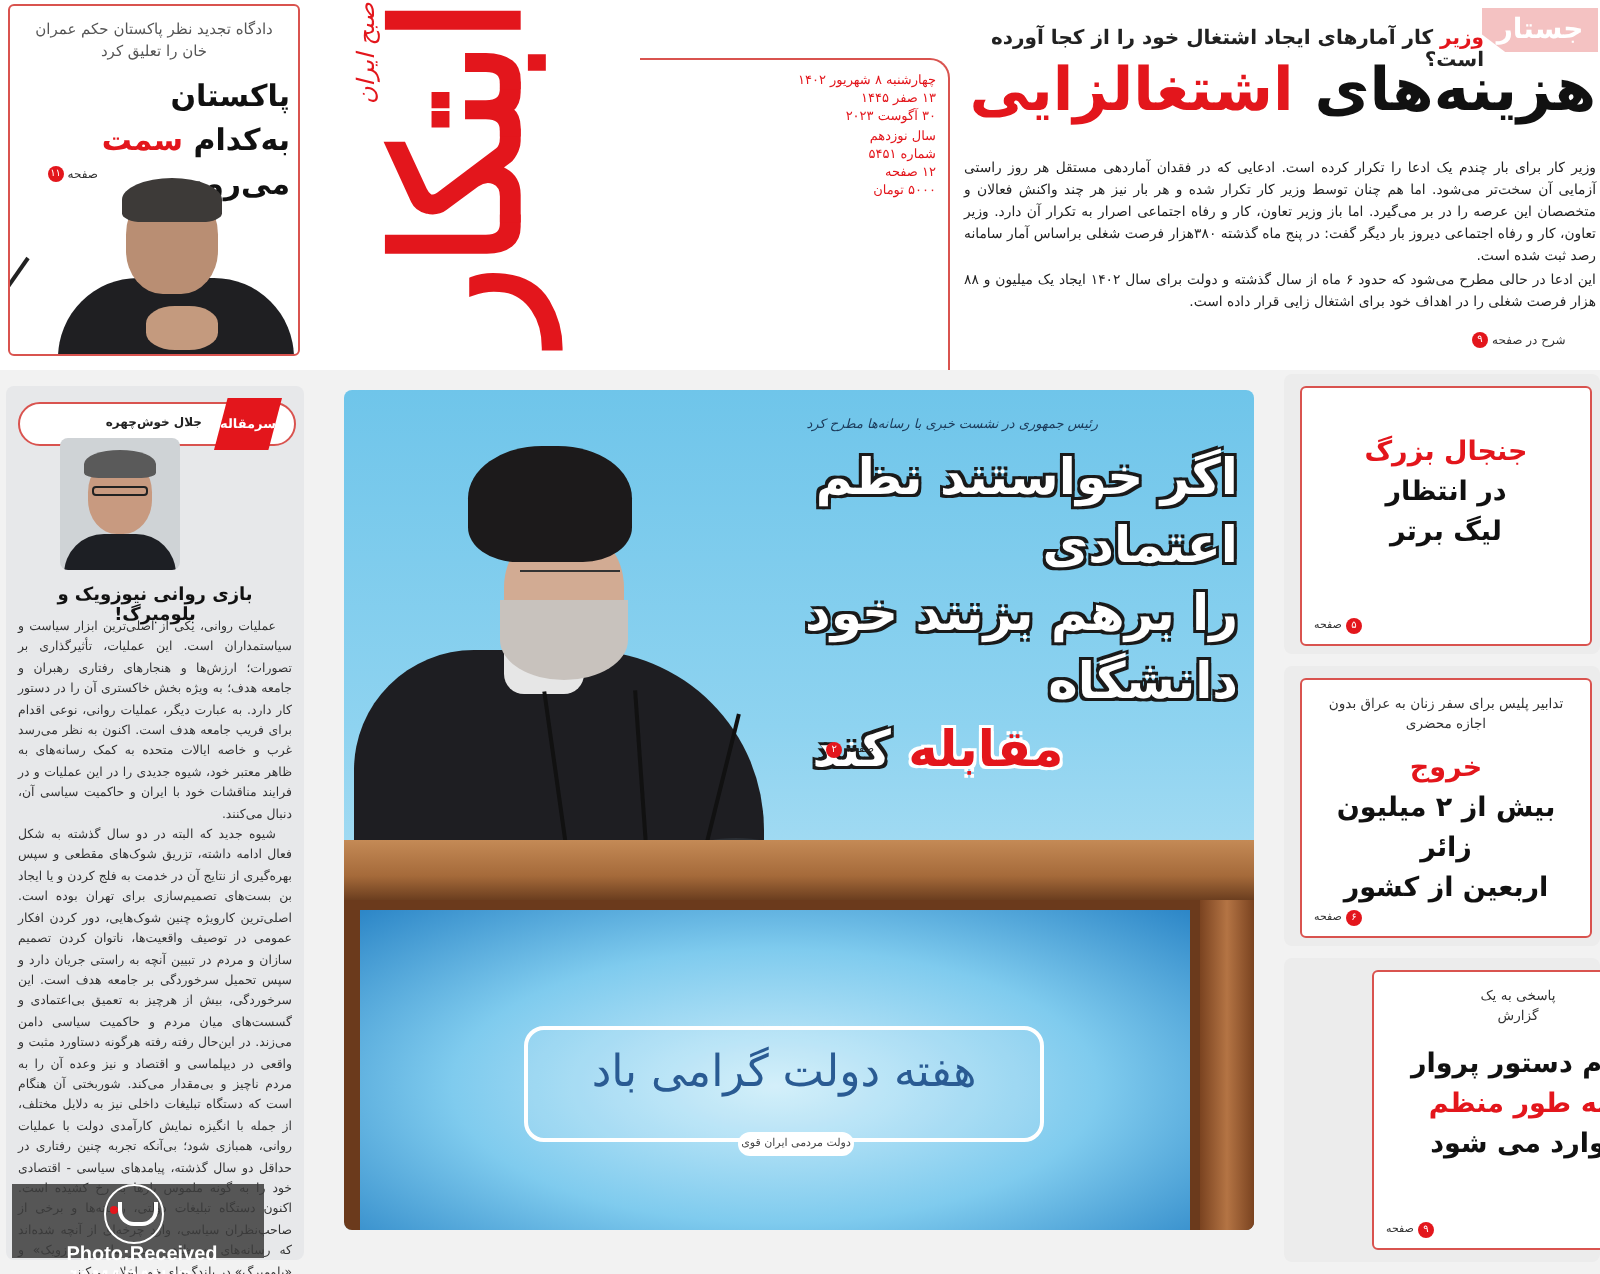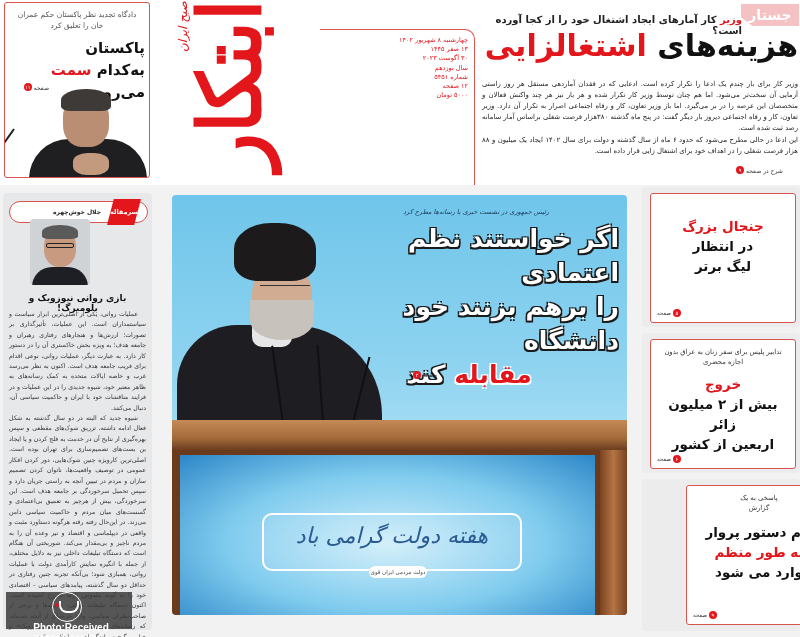--- a/index.html
+++ b/index.html
@@ -79,21 +79,21 @@
   .pr-collar { position: absolute; left: 80px; top: 132px; width: 40px; height: 20px; background: #e6e6e6; border-radius: 0 0 10px 10px; }
   .mic { position: absolute; width: 2px; background: #111; transform-origin: bottom; }
   .mic-base { position: absolute; height: 10px; border-radius: 50%; background: #2b2f35; }
 
   .desk-top { position: absolute; left: 0; top: 225px; width: 455px; height: 30px; background: linear-gradient(180deg, #c48a56 0%, #a56a3a 60%, #6b3e1f 100%); }
   .desk-front { position: absolute; left: 0; top: 255px; width: 455px; height: 165px; background: #6b3a1c; }
   .desk-panel { position: absolute; left: 8px; top: 260px; width: 415px; height: 160px;
     background: radial-gradient(ellipse at 50% 55%, #cfeefa 0%, #7fcbee 55%, #2c86c7 100%); }
   .desk-post { position: absolute; left: 428px; top: 255px; width: 27px; height: 165px; background: linear-gradient(90deg,#7a4320,#b47444,#7a4320); }
   .banner { position: absolute; left: 90px; top: 318px; width: 260px; height: 58px; border: 2px solid #fff; border-radius: 10px; background: rgba(255,255,255,0.1); }
-  .banner-text { position: absolute; left: 0; right: 0; top: 8px; text-align: center; font-family: "DejaVu Serif", serif; font-size: 22px; color: #2a5b93; font-style: italic; }
+  .banner-text { position: absolute; left: 0; right: 0; top: 8px; text-align: center; font-family: "DejaVu Serif", serif; font-size: 22px; color: #2a5b93; }
   .banner-sub { position: absolute; left: 105px; top: 51px; width: 58px; height: 12px; border-radius: 6px; background: #fff; font-size: 5.5px; line-height: 12px; text-align: center; color: #444; }
 
   
   .rbox { left: 650px; width: 146px; background: #fff; border: 1.5px solid #d9534f; border-radius: 3px; }
   .rbox-wrap { left: 642px; width: 158px; background: #ececec; border-radius: 4px; }
   .rb-kicker { position: absolute; top: 7px; left: 6px; right: 6px; text-align: center; font-size: 6.8px; line-height: 10px; color: #333; }
   .rb-title { position: absolute; left: 4px; right: 4px; text-align: center; font-weight: bold; font-size: 13.5px; line-height: 20px; color: #111; }
   .rb-title .red { color: #e3161c; }
   .rb-page { position: absolute; left: 6px; bottom: 5px; font-size: 5.5px; color: #333; display: flex; align-items: center; gap: 2px; }
 </style>

